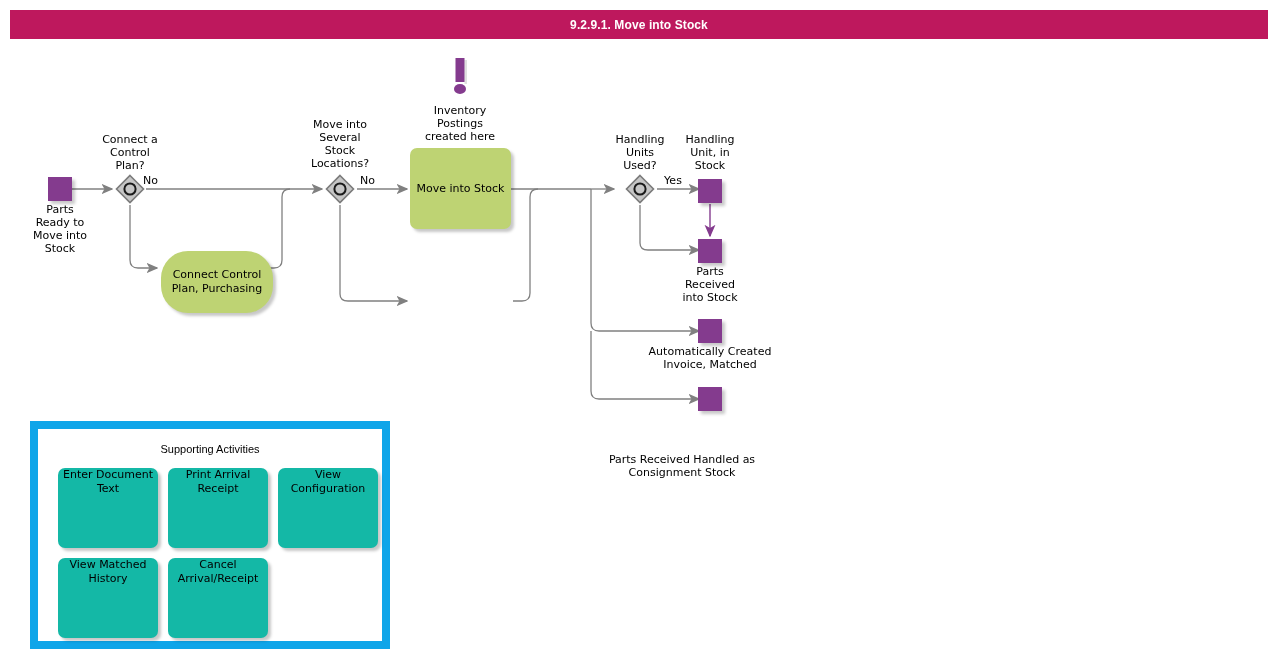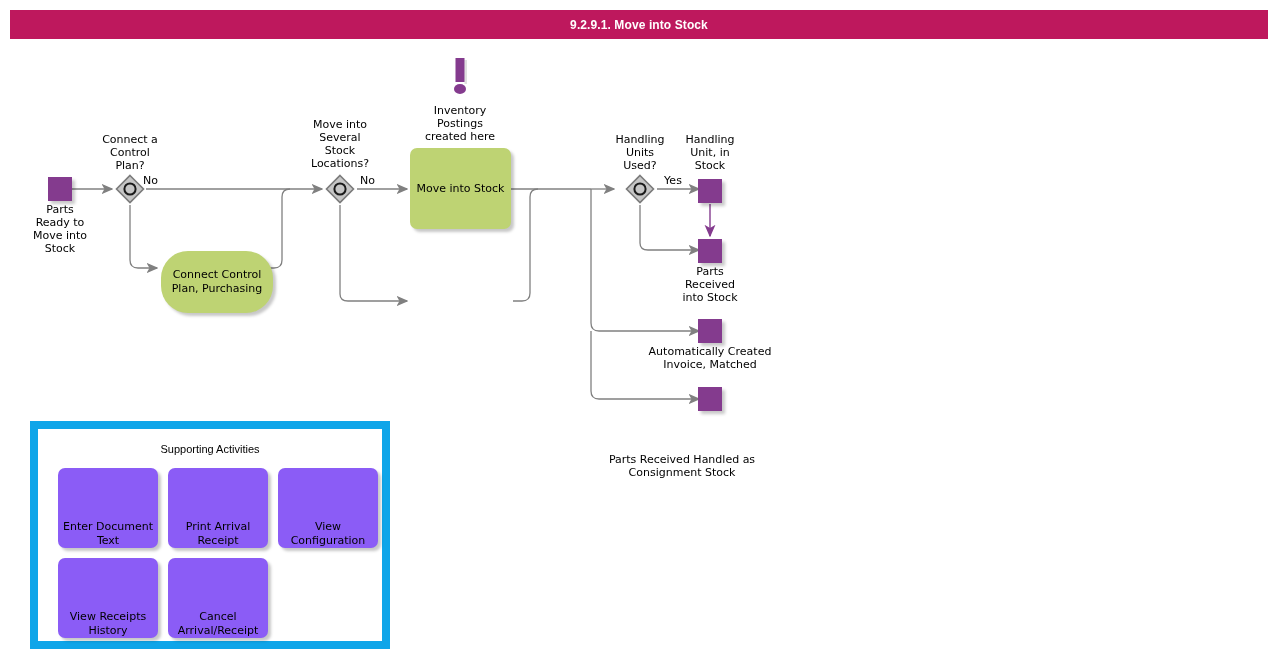--- a/index.html
+++ b/index.html
@@ -134,25 +134,25 @@
     top: 39px;
     width: 320px;
     display: grid;
     grid-template-columns: repeat(3, 100px);
     grid-template-rows: repeat(2, 80px);
     column-gap: 10px;
     row-gap: 10px;
   }
   .support-cell {
     position: relative;
-    background: #8b5cf6;
+    background: #14b8a6;
     border-radius: 7px;
     box-shadow: 3px 3px 3px rgba(0,0,0,0.22);
     display: flex;
-    align-items: flex-end;
+    align-items: flex-start;
     justify-content: center;
     text-align: center;
   }
   .support-cell span {
     font-size: 11px;
     line-height: 14px;
     color: #000000;
     padding: 0 3px;
     font-family: "DejaVu Sans", sans-serif;
   }
@@ -298,21 +298,21 @@
     </div>
     <div class="support-cell">
       <span>Print Arrival
 Receipt</span>
     </div>
     <div class="support-cell">
       <span>View
 Configuration</span>
     </div>
     <div class="support-cell">
-      <span>View Receipts
+      <span>View Matched
 History</span>
     </div>
     <div class="support-cell">
       <span>Cancel
 Arrival/Receipt</span>
     </div>
   </div>
 </div>
 
 </body></html>

